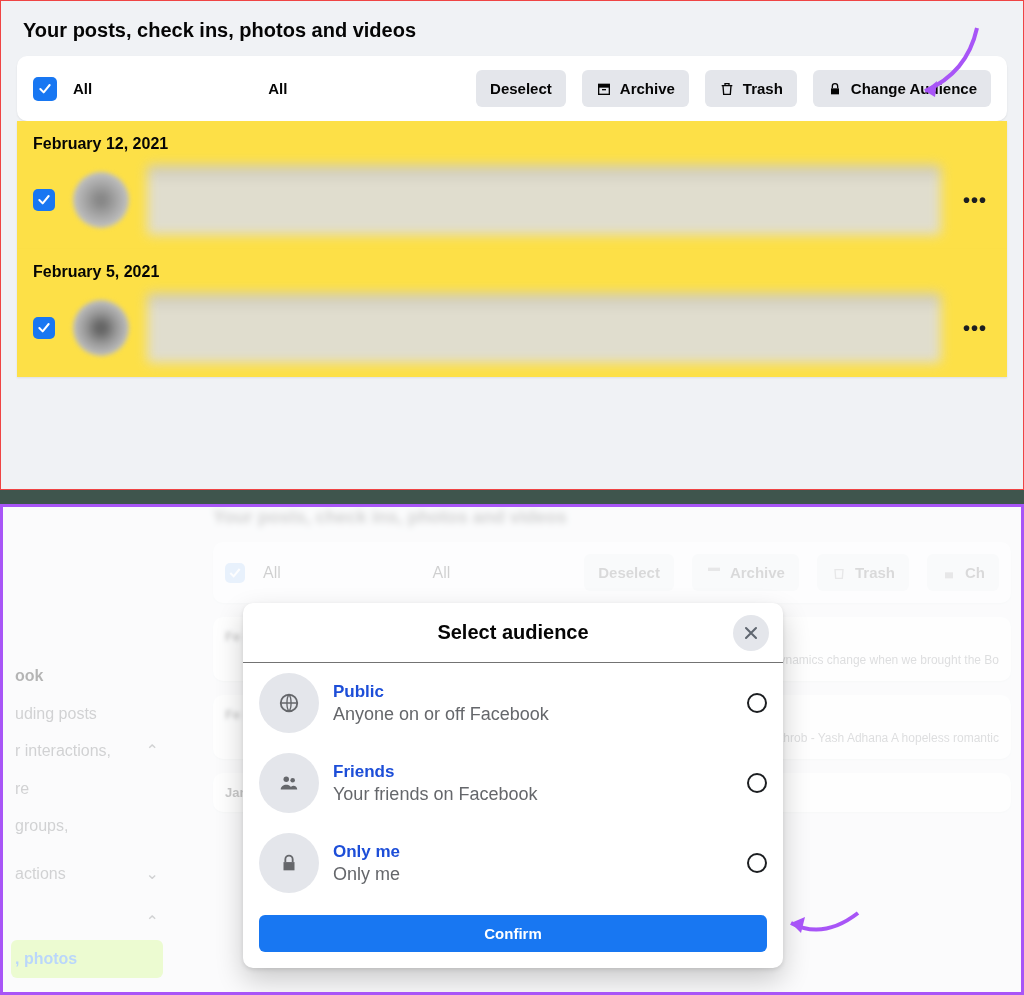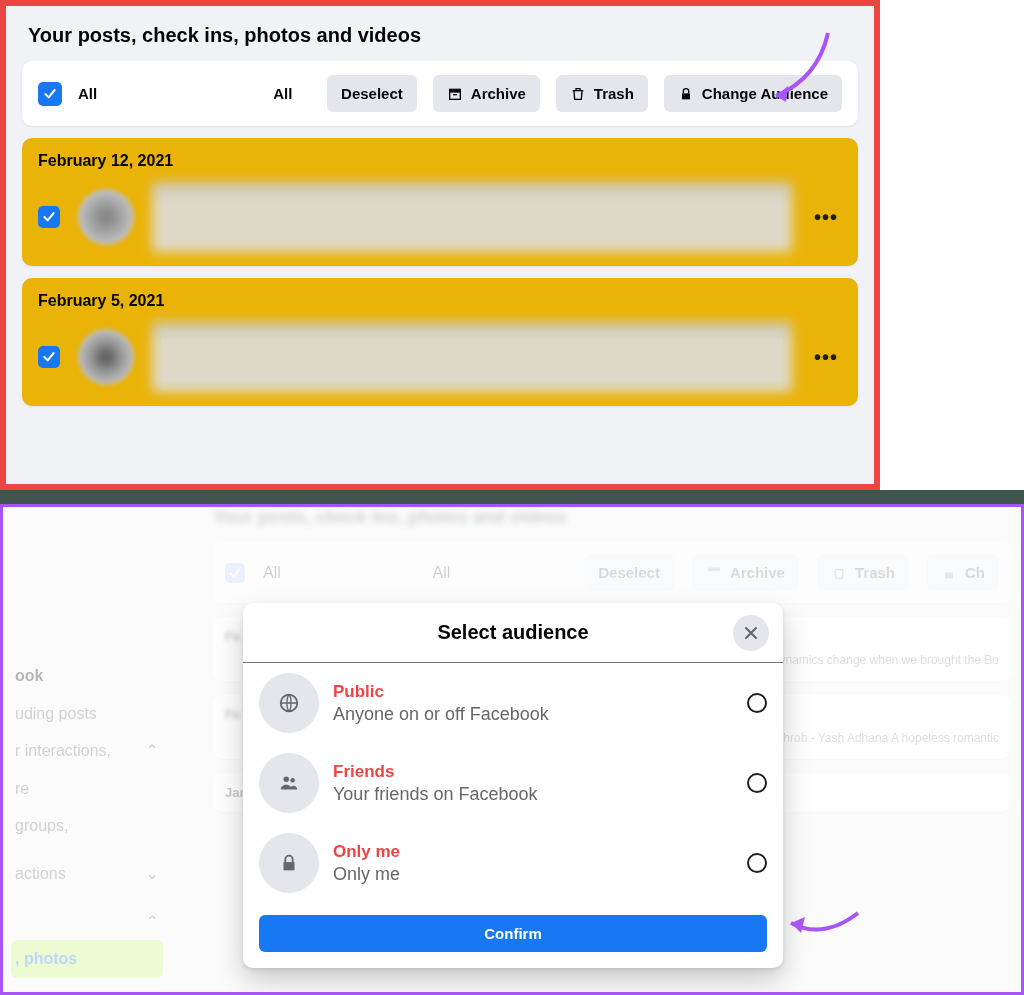--- a/index.html
+++ b/index.html
@@ -1,31 +1,31 @@
 <!DOCTYPE html>
 <html><head>
 <meta charset="utf-8">
 <style>
 * { box-sizing: border-box; margin: 0; padding: 0; }
 body { font-family: -apple-system, BlinkMacSystemFont, "Segoe UI", Helvetica, Arial, sans-serif; background: #fff; overflow: hidden; }
 
 .outer { width: 1024px; height: 995px; position: relative; }
 
 
-.section1 { width: 880px; height: 490px; border: 6px solid #ef4444; background: #f0f2f5; padding: 14px 16px; position: relative; }
+.section1 { width: 1024px; height: 490px; border: 1px solid #ef4444; background: #f0f2f5; padding: 14px 16px; position: relative; }
 .page-title { font-size: 20px; font-weight: 700; color: #050505; margin: 4px 6px 14px; }
 .toolbar { background: #fff; border-radius: 10px; display: flex; align-items: center; padding: 14px 16px; gap: 16px; box-shadow: 0 1px 2px rgba(0,0,0,.08); }
 .chk { width: 24px; height: 24px; border-radius: 5px; background: #1877f2; display: flex; align-items: center; justify-content: center; flex-shrink: 0; }
 .chk svg { width: 16px; height: 16px; }
 .chk-label { font-size: 15px; font-weight: 600; color: #050505; margin-right: 160px; }
 .filter-dropdown { font-size: 15px; font-weight: 600; color: #050505; margin-right: auto; }
 .btn { background: #e4e6eb; border: none; border-radius: 6px; padding: 10px 14px; font-size: 15px; font-weight: 600; color: #050505; display: flex; align-items: center; gap: 8px; cursor: pointer; }
 .btn svg { width: 16px; height: 16px; }
 
-.card { background: #eab308; border-radius: 10px; margin-top: 12px; padding: 14px 16px; box-shadow: 0 1px 2px rgba(0,0,0,.08); }
+.card { background: #fde047; border-radius: 0; margin-top: 0; padding: 14px 16px; box-shadow: 0 1px 2px rgba(0,0,0,.08); }
 .card-date { font-size: 16px; font-weight: 700; color: #050505; margin-bottom: 12px; }
 .card-body { display: flex; align-items: center; gap: 18px; }
 .chk-sm { width: 22px; height: 22px; }
 .avatar-blur { width: 56px; height: 56px; border-radius: 50%; background: radial-gradient(circle, #888 10%, #aaa 45%, #ddd 100%); filter: blur(2px); flex-shrink: 0; }
 .content-blur { flex: 1; height: 70px; background: linear-gradient(#ccc 0 12px, #ddd 12px 100%); filter: blur(6px); border-radius: 4px; opacity: .9; }
 .dots { font-size: 20px; font-weight: 900; color: #1c1e21; letter-spacing: 1px; flex-shrink: 0; padding: 0 4px; }
 
 .arrow1 { position: absolute; top: 22px; right: 36px; width: 80px; height: 80px; }
 
 
@@ -52,21 +52,21 @@
 
 .modal { position: absolute; left: 240px; top: 96px; width: 540px; background: #fff; border-radius: 10px; box-shadow: 0 12px 28px rgba(0,0,0,.2), 0 2px 4px rgba(0,0,0,.1); overflow: hidden; }
 .modal-header { display: flex; align-items: center; justify-content: center; position: relative; height: 60px; border-bottom: 1px solid #737373; }
 .modal-title { font-size: 20px; font-weight: 700; color: #050505; }
 .close-btn { position: absolute; right: 14px; top: 12px; width: 36px; height: 36px; border-radius: 50%; background: #e4e6eb; border: none; display: flex; align-items: center; justify-content: center; cursor: pointer; }
 .close-btn svg { width: 20px; height: 20px; }
 .option { display: flex; align-items: center; padding: 10px 16px; gap: 14px; cursor: pointer; }
 .opt-icon { width: 60px; height: 60px; border-radius: 50%; background: #e4e6eb; display: flex; align-items: center; justify-content: center; flex-shrink: 0; }
 .opt-icon svg { width: 22px; height: 22px; fill: #65676b; }
 .opt-text { flex: 1; }
-.opt-title { font-size: 17px; font-weight: 600; color: #ef4444; }
+.opt-title { font-size: 17px; font-weight: 600; color: #1d4ed8; }
 .opt-sub { font-size: 18px; color: #65676b; margin-top: 2px; }
 .radio { width: 20px; height: 20px; border: 2px solid #1c1e21; border-radius: 50%; flex-shrink: 0; }
 .confirm-wrap { padding: 12px 16px 16px; }
 .confirm-btn { width: 100%; background: #1877f2; color: #fff; border: none; border-radius: 6px; padding: 10px; font-size: 15px; font-weight: 600; cursor: pointer; }
 
 .arrow2 { position: absolute; left: 780px; top: 398px; width: 80px; height: 40px; }
 
 svg.arrow path { fill: none; stroke: #a855f7; stroke-width: 4; }
 svg.arrow polygon { fill: #a855f7; }
 </style>

